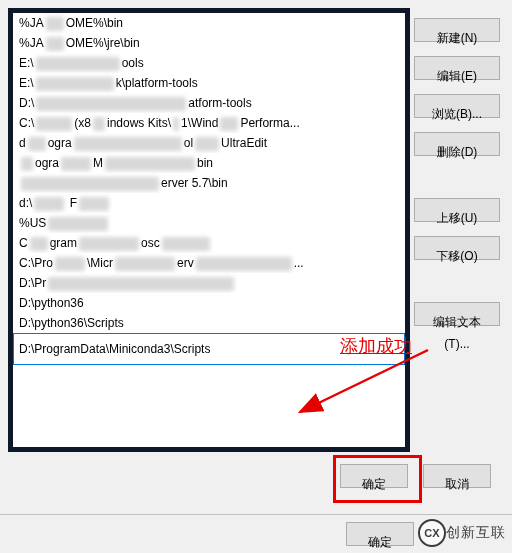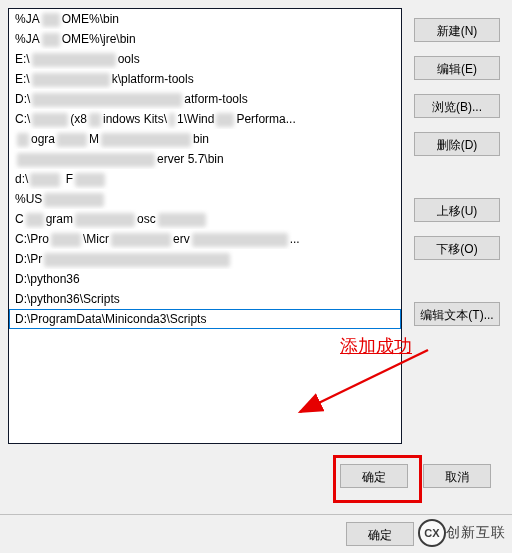--- a/index.html
+++ b/index.html
@@ -21,21 +21,21 @@
     height: 553px;
     background: #f0f0f0;
   }
   .list-panel {
     position: absolute;
     left: 8px;
     top: 8px;
     width: 392px;
     height: 434px;
     background: #fff;
-    border: 1px solid #0f172a;
+    border: 5px solid #0f172a;
     overflow: hidden;
   }
   .list-inner {
     width: 100%;
     height: 100%;
     overflow-y: scroll;
   }
   .list-item {
     height: 20px;
     line-height: 20px;
@@ -44,21 +44,21 @@
     overflow: hidden;
     text-overflow: clip;
     color: #000;
     cursor: default;
   }
   .list-item.selected {
     border: 1px solid #0078d7;
     background: #fff;
     height: 18px;
     line-height: 18px;
-    padding: 0 5px;
+    padding: 6px 5px;
   }
   .blur-block {
     display: inline-block;
     vertical-align: middle;
     height: 14px;
     margin: 0 2px;
     background: #d8d8d8;
     border-radius: 2px;
     filter: blur(2px);
   }
@@ -74,21 +74,21 @@
     height: 24px;
     margin-bottom: 14px;
     background: #e1e1e1;
     border: 1px solid #adadad;
     font-family: inherit;
     font-size: 12px;
     color: #000;
     cursor: pointer;
     text-align: center;
     line-height: 22px;
-    padding: 1px;
+    padding: 8px;
   }
   .gap { height: 28px; }
   .annotation {
     position: absolute;
     left: 340px;
     top: 334px;
     color: #e60000;
     font-size: 18px;
     font-weight: 500;
     pointer-events: none;
@@ -178,20 +178,21 @@
 
   <div class="list-panel">
     <div class="list-inner" id="path-list">
 
     <div class="list-item">%JA<span class="blur-block" style="width: 18px;"></span>OME%\bin</div>
         <div class="list-item">%JA<span class="blur-block" style="width: 18px;"></span>OME%\jre\bin</div>
         <div class="list-item">E:\<span class="blur-block" style="width: 84px;"></span>ools</div>
         <div class="list-item">E:\<span class="blur-block" style="width: 78px;"></span>k\platform-tools</div>
         <div class="list-item">D:\<span class="blur-block" style="width: 150px;"></span>atform-tools</div>
         <div class="list-item">C:\<span class="blur-block" style="width: 36px;"></span>(x8<span class="blur-block" style="width: 12px;"></span>indows Kits\<span class="blur-block" style="width: 6px;"></span>1\Wind<span class="blur-block" style="width: 18px;"></span>Performa...</div>
+        <div class="list-item">d<span class="blur-block" style="width: 18px;"></span>ogra<span class="blur-block" style="width: 108px;"></span>ol<span class="blur-block" style="width: 24px;"></span>UltraEdit</div>
         <div class="list-item"><span class="blur-block" style="width: 12px;"></span>ogra<span class="blur-block" style="width: 30px;"></span>M<span class="blur-block" style="width: 90px;"></span>bin</div>
         <div class="list-item"><span class="blur-block" style="width: 138px;"></span>erver 5.7\bin</div>
         <div class="list-item">d:\<span class="blur-block" style="width: 30px;"></span> F<span class="blur-block" style="width: 30px;"></span></div>
         <div class="list-item">%US<span class="blur-block" style="width: 60px;"></span></div>
         <div class="list-item">C<span class="blur-block" style="width: 18px;"></span>gram<span class="blur-block" style="width: 60px;"></span>osc<span class="blur-block" style="width: 48px;"></span></div>
         <div class="list-item">C:\Pro<span class="blur-block" style="width: 30px;"></span>\Micr<span class="blur-block" style="width: 60px;"></span>erv<span class="blur-block" style="width: 96px;"></span>...</div>
         <div class="list-item">D:\Pr<span class="blur-block" style="width: 186px;"></span></div>
         <div class="list-item">D:\python36</div>
         <div class="list-item">D:\python36\Scripts</div>
         <div class="list-item selected">D:\ProgramData\Miniconda3\Scripts</div>

